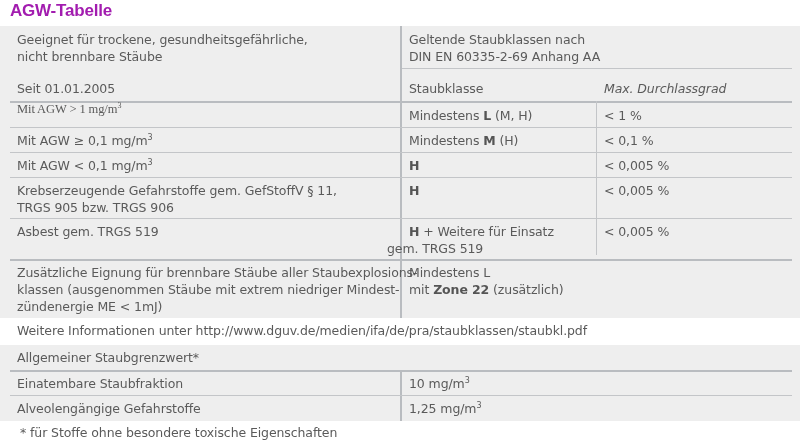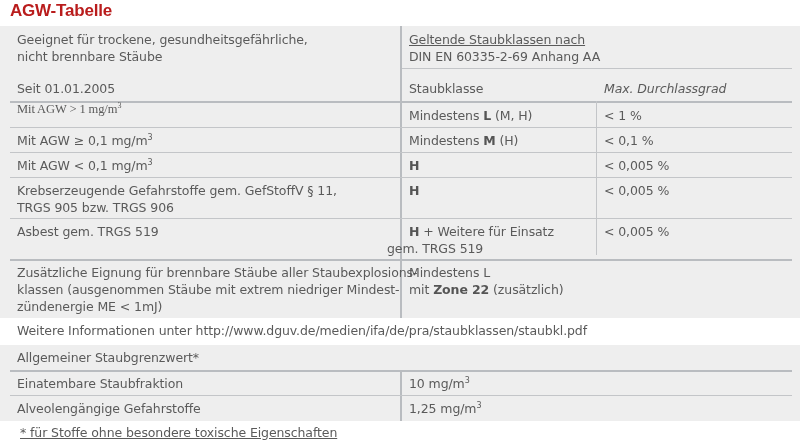--- a/index.html
+++ b/index.html
@@ -2,42 +2,42 @@
 <html><head>
 <meta charset="utf-8">
 <style>
   html, body { margin: 0; padding: 0; }
   body {
     width: 800px; height: 442px; background: #ffffff; position: relative; overflow: hidden;
     font-family: "DejaVu Sans", sans-serif; color: #5a5a5a; font-size: 12.5px;
   }
   .title {
     position: absolute; left: 10px; top: 1px; font-size: 17px; font-weight: bold;
-    color: #b91c1c; letter-spacing: -0.2px; font-family: "Liberation Sans", sans-serif;
+    color: #a21caf; letter-spacing: -0.2px; font-family: "Liberation Sans", sans-serif;
   }
   .block { position: absolute; left: 0; width: 800px; background: #eeeeee; }
   .t { position: absolute; white-space: nowrap; line-height: 17px; letter-spacing: -0.1px; }
   .hline { position: absolute; height: 2px; background: #b9bcc0; }
   .hline.thin { height: 1px; background: #c3c5c8; }
   .vline { position: absolute; width: 2px; background: #b9bcc0; }
   .vline.thin { width: 1px; background: #c3c5c8; }
   b { color: #555; }
   sup { font-size: 8px; vertical-align: 5px; line-height: 0; }
 </style>
 </head>
 <body>
 
 <div class="title">AGW-Tabelle</div>
 
 <div class="block" style="top:26px; height:292px;"></div>
 
 <div class="t" style="left:17px; top:31px;">Geeignet für trockene, gesundheitsgefährliche,</div>
 <div class="t" style="left:17px; top:48px;">nicht brennbare Stäube</div>
 <div class="t" style="left:17px; top:80px;">Seit 01.01.2005</div>
-<div class="t" style="left:409px; top:31px;text-decoration:underline;">Geltende Staubklassen nach</div>
+<div class="t" style="left:409px; top:31px;">Geltende Staubklassen nach</div>
 <div class="t" style="left:409px; top:48px;">DIN EN 60335-2-69 Anhang AA</div>
 <div class="hline thin" style="left:401px; width:391px; top:68px;"></div>
 <div class="t" style="left:409px; top:80px;">Staubklasse</div>
 <div class="t" style="left:604px; top:80px;font-style:italic;">Max. Durchlassgrad</div>
 <div class="hline" style="left:10px; width:782px; top:101px;"></div>
 
 <div class="vline" style="left:400px; top:26px; height:292px;"></div>
 <div class="vline thin" style="left:596px; top:101px; height:154px;"></div>
 
 <div class="t" style="left:17px; top:101px;font-family:Liberation Serif, serif;"><span>Mit AGW &gt; 1 mg/m</span><sup>3</sup></div>
@@ -78,13 +78,13 @@
 <div class="block" style="top:345px; height:76px;"></div>
 <div class="t" style="left:17px; top:349px;">Allgemeiner Staubgrenzwert*</div>
 <div class="hline" style="left:10px; width:782px; top:370px;"></div>
 <div class="vline" style="left:400px; top:370px; height:51px;"></div>
 <div class="t" style="left:17px; top:375px;">Einatembare Staubfraktion</div>
 <div class="t" style="left:409px; top:375px;"><span>10 mg/m</span><sup>3</sup></div>
 <div class="hline thin" style="left:10px; width:782px; top:395px;"></div>
 <div class="t" style="left:17px; top:400px;">Alveolengängige Gefahrstoffe</div>
 <div class="t" style="left:409px; top:400px;"><span>1,25 mg/m</span><sup>3</sup></div>
 
-<div class="t" style="left:20px; top:424px;text-decoration:underline;">* für Stoffe ohne besondere toxische Eigenschaften</div>
+<div class="t" style="left:20px; top:424px;">* für Stoffe ohne besondere toxische Eigenschaften</div>
 
 </body></html>

